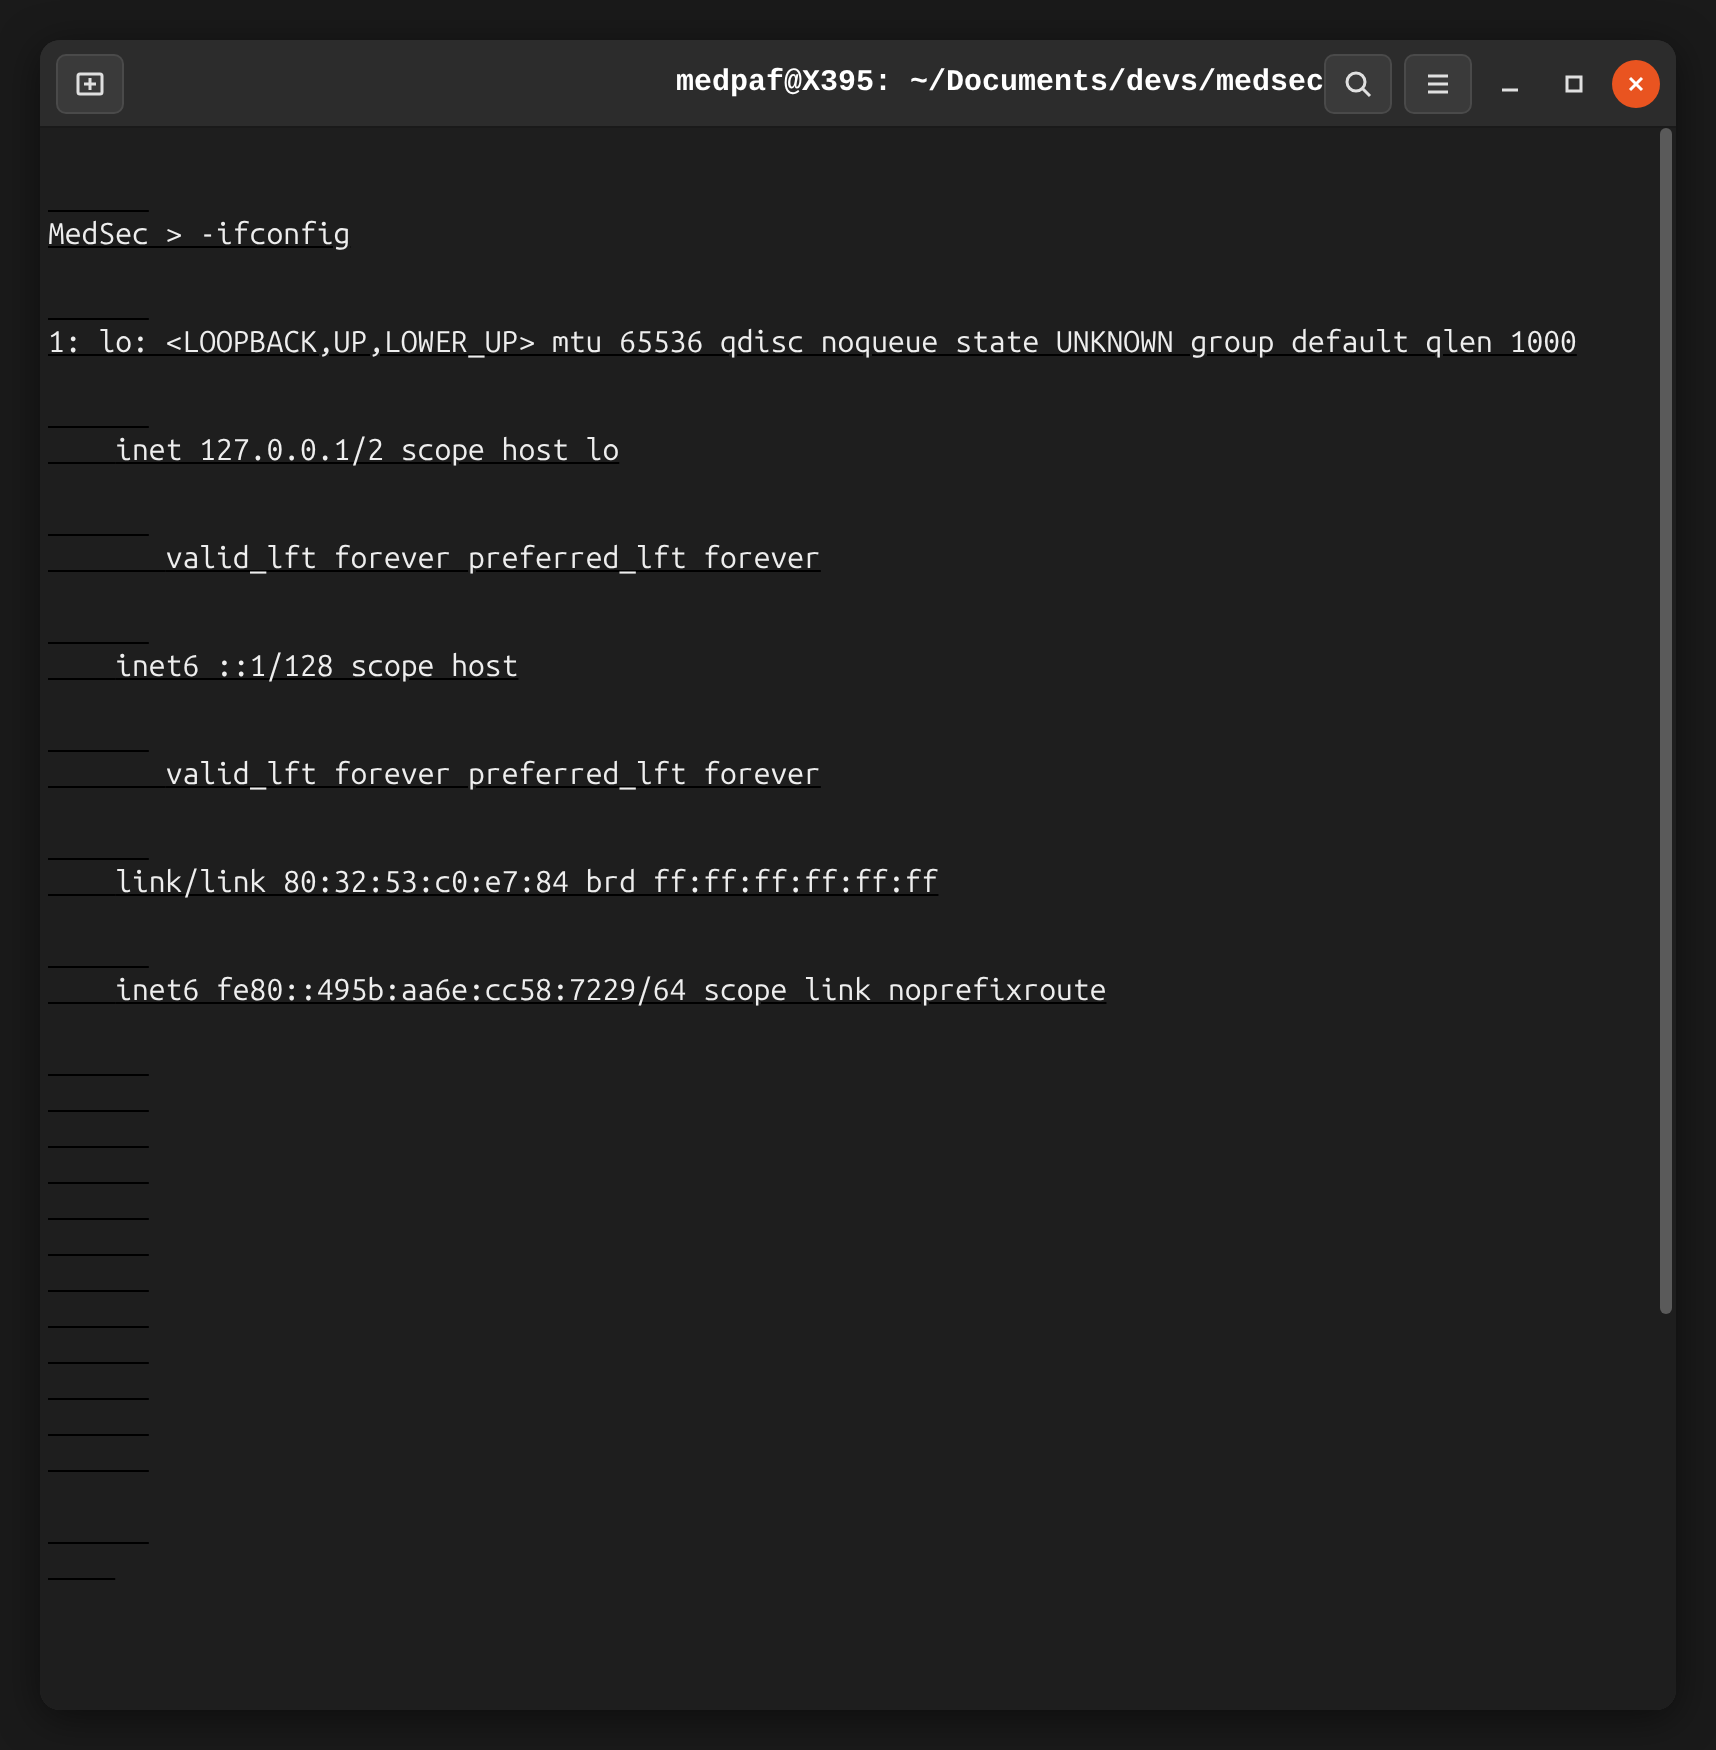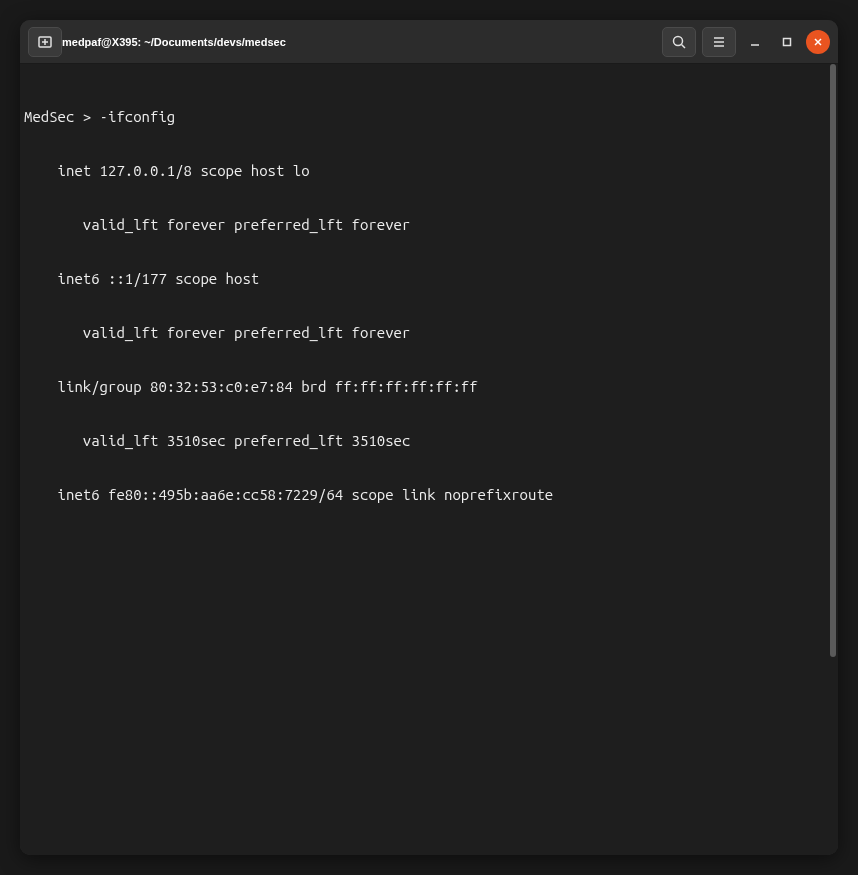--- a/index.html
+++ b/index.html
@@ -49,25 +49,25 @@
       cursor: pointer;
     }
     .titlebar-btn svg {
       width: 16px;
       height: 16px;
       fill: #e0e0e0;
       stroke: #e0e0e0;
     }
     .window-title {
       flex: 1;
-      text-align: left;
+      text-align: right;
       color: #ffffff;
-      font-family: Liberation Sans, sans-serif;
+      font-family: Liberation Mono, monospace;
       font-weight: bold;
-      font-size: 11px;
+      font-size: 15px;
     }
     .titlebar-right {
       display: flex;
       align-items: center;
       gap: 6px;
     }
     .window-ctrl {
       width: 26px;
       height: 26px;
       display: flex;
@@ -84,20 +84,21 @@
     .window-ctrl svg {
       width: 12px;
       height: 12px;
     }
     .terminal-body {
       flex: 1;
       background: #1e1e1e;
       padding: 8px 4px 8px 4px;
       overflow-y: auto;
       position: relative;
+      text-decoration: underline;
     }
     .terminal-content {
       font-family: 'Ubuntu Mono', 'DejaVu Sans Mono', monospace;
       font-size: 15px;
       line-height: 18px;
       color: #eeeeee;
       white-space: pre-wrap;
       word-break: break-all;
     }
     .scrollbar {
@@ -161,26 +162,26 @@
         <svg viewBox="0 0 12 12">
             <line x1="3" y1="3" x2="9" y2="9" stroke="#ffffff" stroke-width="1.5"></line>
             <line x1="9" y1="3" x2="3" y2="9" stroke="#ffffff" stroke-width="1.5"></line>
           </svg>
       </div>
     </div>
   </div>
   <div class="terminal-body">
     <div class="terminal-content">
       <span class="terminal-line">MedSec &gt; -ifconfig</span>
-      <span class="terminal-line">    inet 127.0.0.1/8 scope host lo</span>
+      <span class="terminal-line">1: lo: &lt;LOOPBACK,UP,LOWER_UP&gt; mtu 65536 qdisc noqueue state UNKNOWN group default qlen 1000</span>
+      <span class="terminal-line">    inet 127.0.0.1/2 scope host lo</span>
       <span class="terminal-line">       valid_lft forever preferred_lft forever</span>
-      <span class="terminal-line">    inet6 ::1/177 scope host</span>
+      <span class="terminal-line">    inet6 ::1/128 scope host</span>
       <span class="terminal-line">       valid_lft forever preferred_lft forever</span>
-      <span class="terminal-line">    link/group 80:32:53:c0:e7:84 brd ff:ff:ff:ff:ff:ff</span>
-      <span class="terminal-line">       valid_lft 3510sec preferred_lft 3510sec</span>
+      <span class="terminal-line">    link/link 80:32:53:c0:e7:84 brd ff:ff:ff:ff:ff:ff</span>
       <span class="terminal-line">    inet6 fe80::495b:aa6e:cc58:7229/64 scope link noprefixroute</span>
       
       
       
       
       
       
       
       
       

